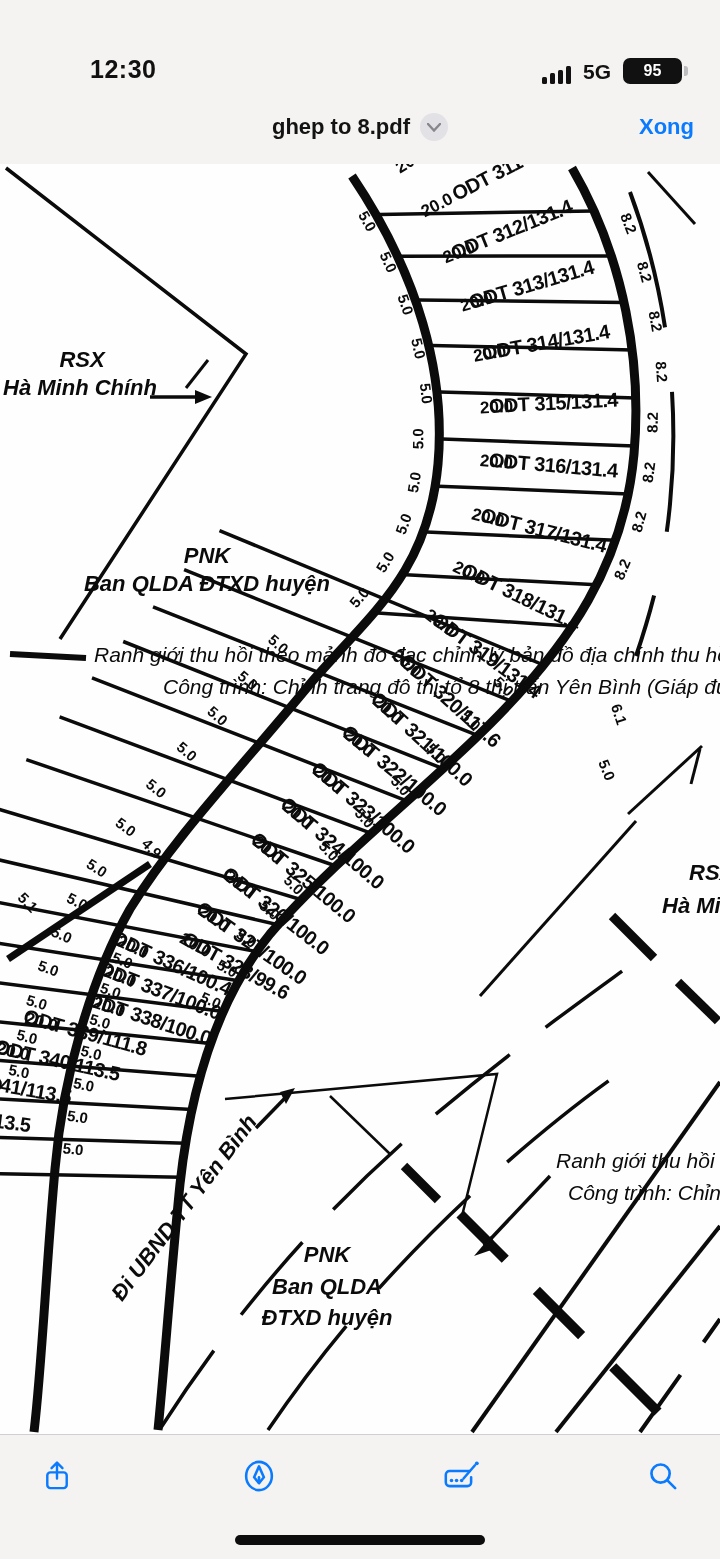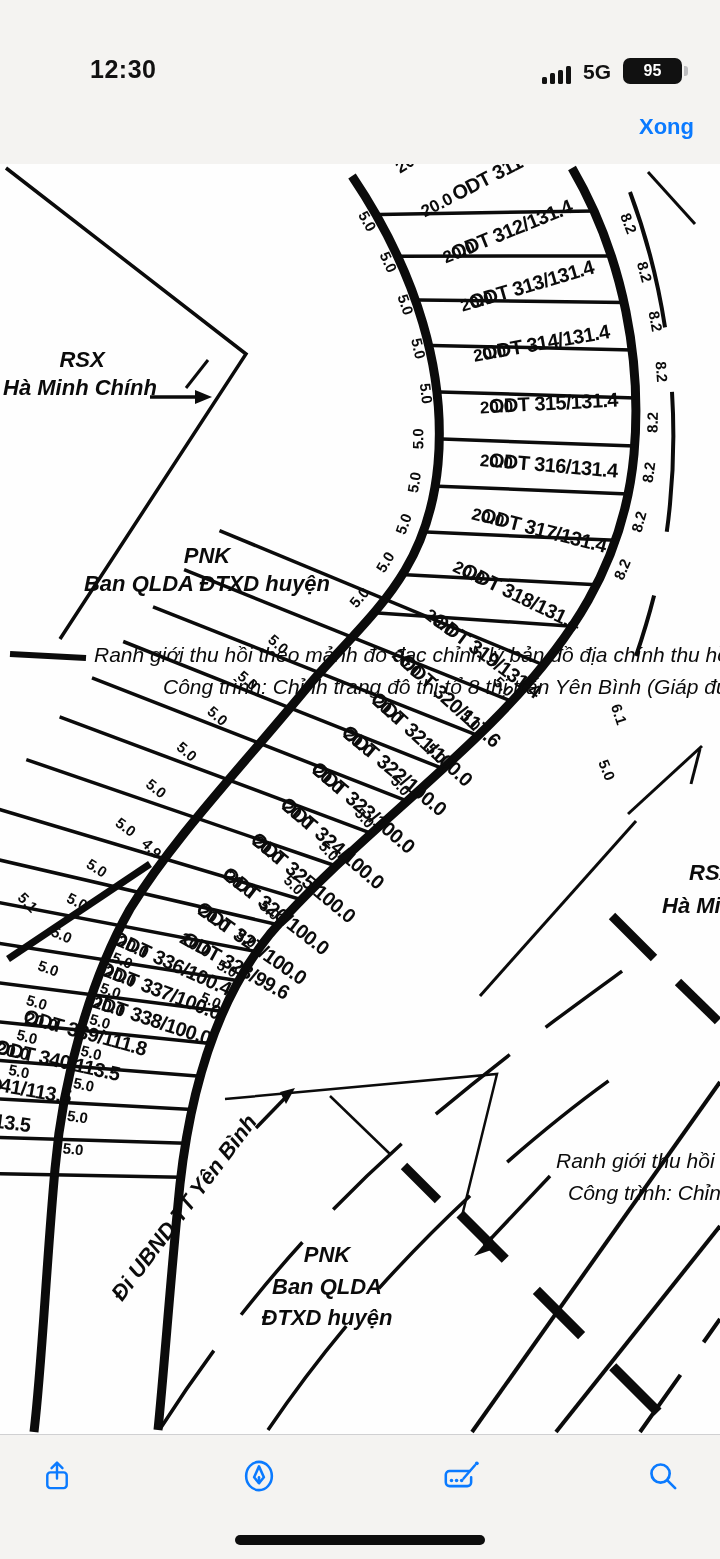--- a/index.html
+++ b/index.html
@@ -56,20 +56,28 @@
           <i style="height:18px"></i>
       </span>
       <span class="net">5G</span>
       <span class="battery">
         <span>95</span>
       </span>
     </span>
   </div>
 
   <div class="navbar">
+    <span class="titlewrap">
+      <span class="title">ghep to 8.pdf</span>
+      <span class="chev">
+        <svg width="14" height="9" viewBox="0 0 14 9">
+          <path d="M1 1 L7 7.5 L13 1" fill="none" stroke="#87878c" stroke-width="2.4" stroke-linecap="round"></path>
+        </svg>
+      </span>
+    </span>
     <button class="done">Xong</button>
   </div>
 
   <div class="map">
     <svg id="map-svg" width="720" height="1270" viewBox="0 0 720 1270">
       <rect x="0" y="0" width="720" height="1270" fill="#fefefe"></rect>
 
       <path id="arc-a" class="ln" stroke-width="9" d="M352,12 C418,110 446,210 438,300 C428,410 370,450 310,520 C240,605 175,672 130,745 C92,812 63,910 55,1005 C46,1105 42,1200 34,1268"></path>
       <path id="arc-b" class="ln" stroke-width="9" d="M572,4 C625,95 642,200 634,290 C624,400 570,480 490,560 C420,630 330,700 270,770 C215,838 190,930 180,1020 C170,1120 165,1195 158,1266"></path>
 

